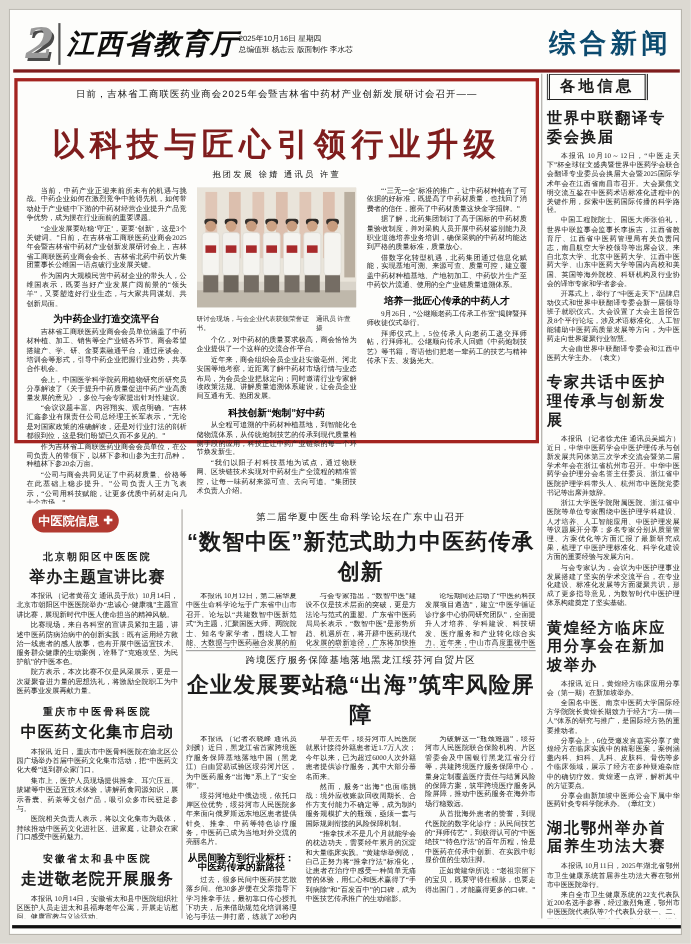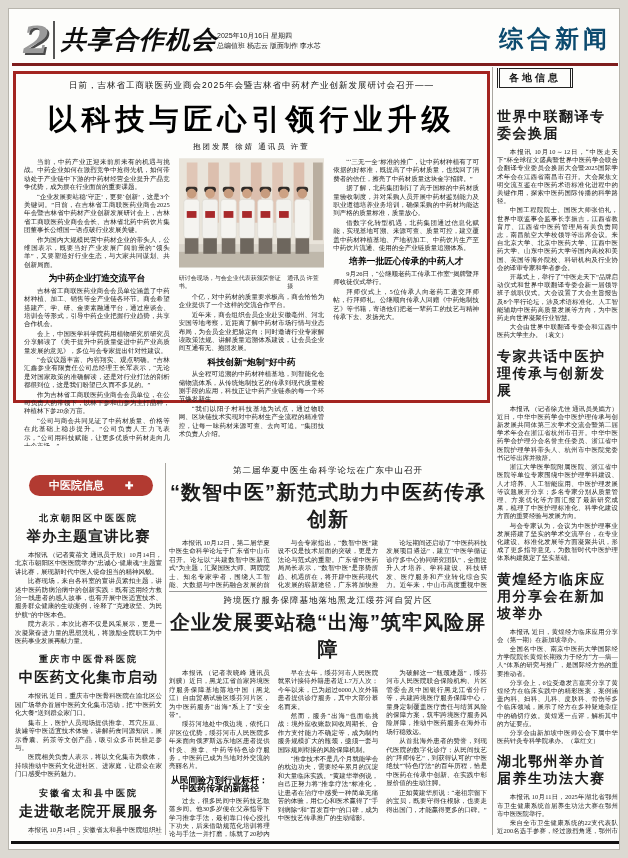--- a/index.html
+++ b/index.html
@@ -26,33 +26,33 @@
           font-family:"Liberation Sans",sans-serif; }
   .body-txt { font-size:6.5px; line-height:8.4px; text-align:justify; color:#222; }
   .body-txt p { text-indent:2em; margin:0 0 1px 0; }
   .sub-head { font-size:8.8px; font-weight:bold; text-align:center; margin:5px 0 4px 0;
               font-family:"Liberation Sans",sans-serif; color:#050505; }
 
   
   .main-box { position:absolute; left:4px; top:62px; width:477px; height:332px;
               border:3px solid #a32420; background:#fdfdfb; padding:6px 8px 4px 8px; }
   .main-head { font-size:29px; font-weight:bold; text-align:center; letter-spacing:5px;
-               margin:8px 0 2px 0; font-family:"Liberation Sans",sans-serif; color:#000000; }
+               margin:20px 0 2px 0; font-family:"Liberation Sans",sans-serif; color:#7f1d1d; }
   .main-byline { font-size:7.5px; letter-spacing:2px; text-align:center; margin-bottom:6px; }
   .main-cols { display:flex; gap:9px; height:288px; overflow:hidden; }
   .main-col { flex:1; overflow:hidden; }
   .photo-wrap { width:100%; margin-bottom:2px; }
   .cap-row { display:flex; justify-content:space-between; font-size:6px; line-height:8px;
              margin-bottom:3px; color:#333; }
 
   
   .hosp { position:absolute; left:6px; top:454px; width:147px; height:372px; overflow:hidden; }
-  .badge { display:inline-flex; align-items:center; gap:21px; background:#b23a31; color:#fff;
-           border-radius:11px; padding:3px 20px; font-size:11px; font-weight:bold;
-           font-family:"Liberation Sans",sans-serif; margin:12px 0 8px 14px; }
+  .badge { display:inline-flex; align-items:center; gap:4px; background:#b23a31; color:#fff;
+           border-radius:11px; padding:3px 6px; font-size:11px; font-weight:bold;
+           font-family:"Liberation Sans",sans-serif; margin:0 0 8px 14px; }
   .badge .cross { font-size:10px; line-height:10px; }
   .hosp-kick { font-size:9px; letter-spacing:2px; font-weight:bold; text-align:center; margin-top:8px;
                font-family:"Liberation Sans",sans-serif; }
   .hosp-title { font-size:14.5px; font-weight:bold; letter-spacing:1px; text-align:center;
                 margin:2px 0 5px 0; font-family:"Liberation Sans",sans-serif; }
 
   
   .vline { position:absolute; background:#a9a6a0; width:1px; }
   .center1 { position:absolute; left:160px; top:456px; width:318px; height:124px; overflow:hidden; }
   .center2 { position:absolute; left:160px; top:586px; width:318px; height:242px; overflow:hidden; }
@@ -61,37 +61,37 @@
   .c-cols { display:flex; gap:8px; overflow:hidden; }
   .center1 .c-cols { height:84px; }
   .center2 .c-cols { height:196px; }
   .c-col { flex:1; overflow:hidden; }
   .center-div { position:absolute; left:160px; top:582px; width:318px; height:1px; background:#999; }
 
   
   .side { position:absolute; left:488px; top:58px; width:121px; height:768px; overflow:hidden; }
   .side-label { display:inline-block; border-top:1px solid #222; border-bottom:1px solid #222;
                 border-left:3px double #222; border-right:3px double #222;
-                font-size:10px; font-weight:bold; letter-spacing:3px; padding:2px 9px;
-                font-family:Liberation Mono, monospace; margin-bottom:12px; }
+                font-size:14px; font-weight:bold; letter-spacing:3px; padding:2px 9px;
+                font-family:Liberation Mono, monospace; margin-bottom:0; }
   .side-title { font-size:14px; font-weight:bold; line-height:17px; letter-spacing:1.5px;
                 margin:8px 0 6px 0; font-family:"Liberation Sans",sans-serif; }
   .side .body-txt { font-size:6.4px; line-height:8.2px; }
 
   .bottom-rule { position:absolute; left:2px; top:832px; width:608px; height:3px; background:#111; }
 </style>
 </head>
 <body>
 
 <div class="page">
 
   <div class="hdr">
     <div class="pageno">2</div>
     <div class="hdr-vline"></div>
-    <div class="masthead">共享合作机会</div>
+    <div class="masthead">江西省教育厅</div>
     <div class="hdr-dates">
       <div>2025年10月16日  星期四</div>
       <div>总编值班 杨志云    版面制作 李水芯</div>
     </div>
     <div class="section-title">综合新闻</div>
   </div>
   <div class="hdr-rule"></div>
 
   <div class="main-box">
     <div class="kick">日前，吉林省工商联医药业商会2025年会暨吉林省中药材产业创新发展研讨会召开——</div>

